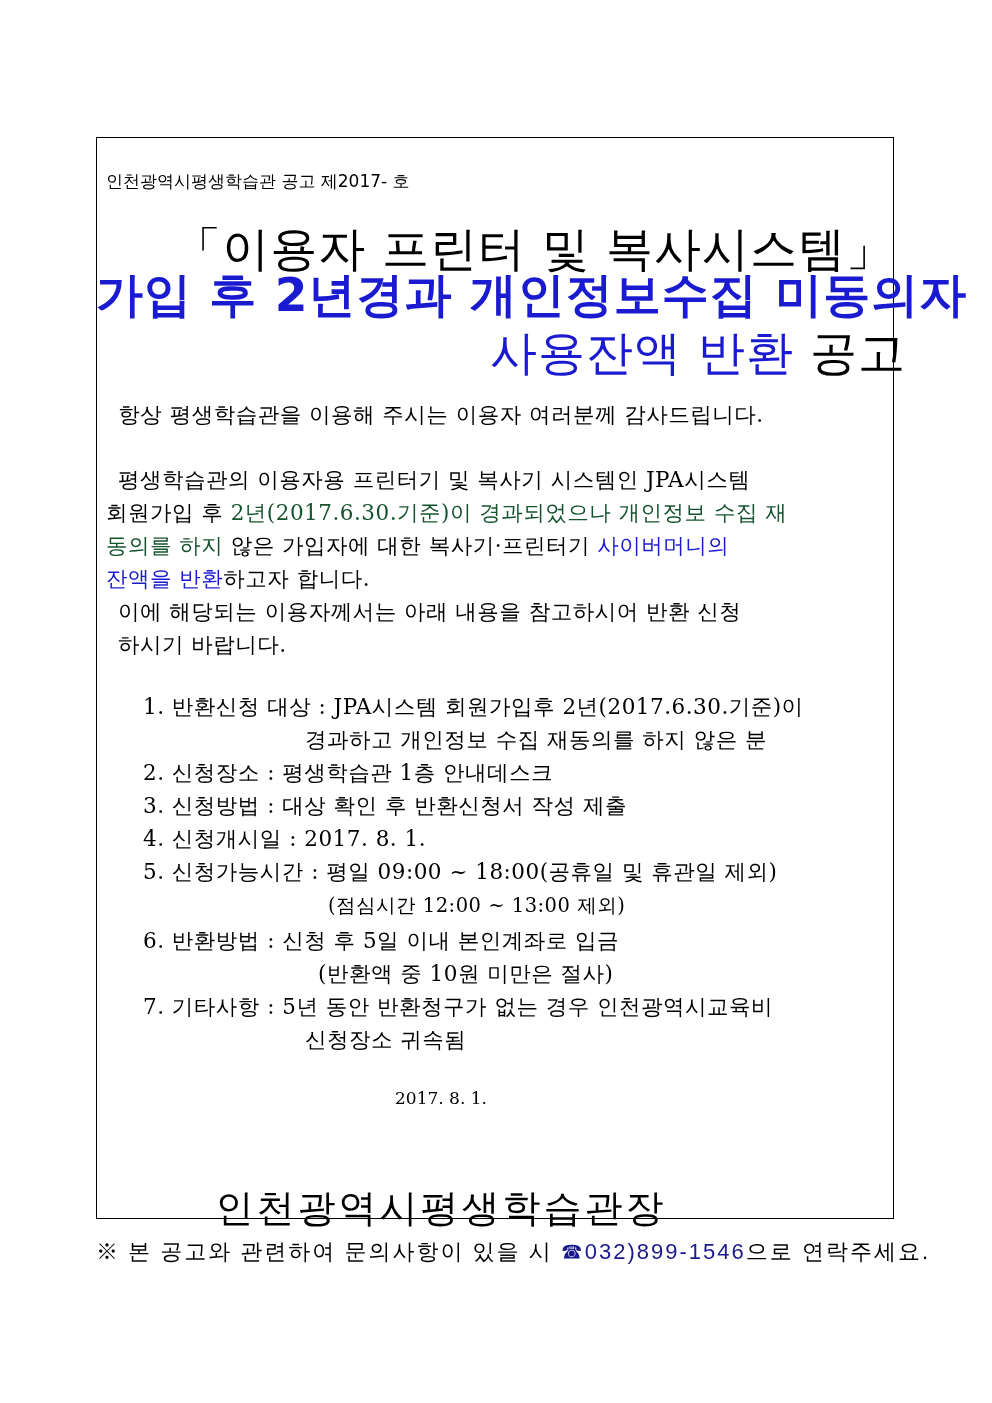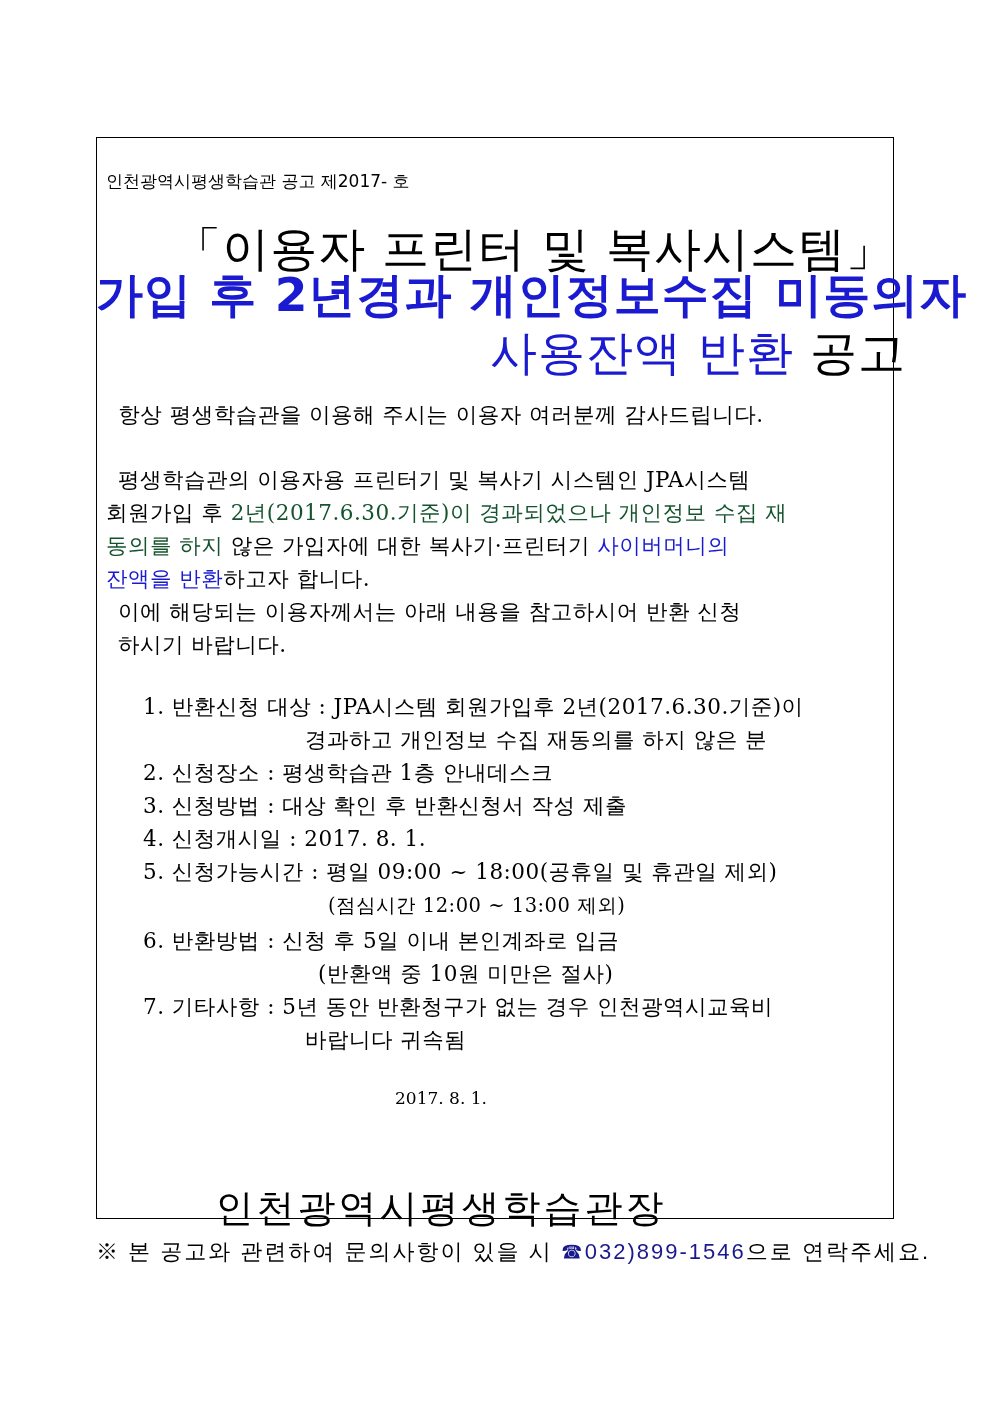--- a/index.html
+++ b/index.html
@@ -47,18 +47,18 @@
 <div class="abs body" style="left:143px; top:692px;">1. 반환신청 대상 : JPA시스템 회원가입후 2년(2017.6.30.기준)이</div>
 <div class="abs body" style="left:305px; top:725px;">경과하고 개인정보 수집 재동의를 하지 않은 분</div>
 <div class="abs body" style="left:143px; top:758px;">2. 신청장소 : 평생학습관 1층 안내데스크</div>
 <div class="abs body" style="left:143px; top:791px;">3. 신청방법 : 대상 확인 후 반환신청서 작성 제출</div>
 <div class="abs body" style="left:143px; top:824px;">4. 신청개시일 : 2017. 8. 1.</div>
 <div class="abs body" style="left:143px; top:857px;">5. 신청가능시간 : 평일 09:00 ~ 18:00(공휴일 및 휴관일 제외)</div>
 <div class="abs body" style="left:328px; top:892px; font-size:19.5px;">(점심시간 12:00 ~ 13:00 제외)</div>
 <div class="abs body" style="left:143px; top:926px;">6. 반환방법 : 신청 후 5일 이내 본인계좌로 입금</div>
 <div class="abs body" style="left:318px; top:959px;">(반환액 중 10원 미만은 절사)</div>
 <div class="abs body" style="left:143px; top:992px;">7. 기타사항 : 5년 동안 반환청구가 없는 경우 인천광역시교육비</div>
-<div class="abs body" style="left:305px; top:1025px;">바랍니다 귀속됨</div>
+<div class="abs body" style="left:305px; top:1025px;">신청장소 귀속됨</div>
 
 <div class="abs c date" style="top:1088px;">2017.  8. 1.</div>
 <div class="abs c org" style="top:1138px;">인천광역시평생학습관장</div>
 
 <div class="abs footnote"><span>※ 본 공고와 관련하여 문의사항이 있을 시 </span><span class="phone">☎</span><span class="phone">032)899-1546</span><span>으로 연락주세요.</span></div>
 
 </body></html>

